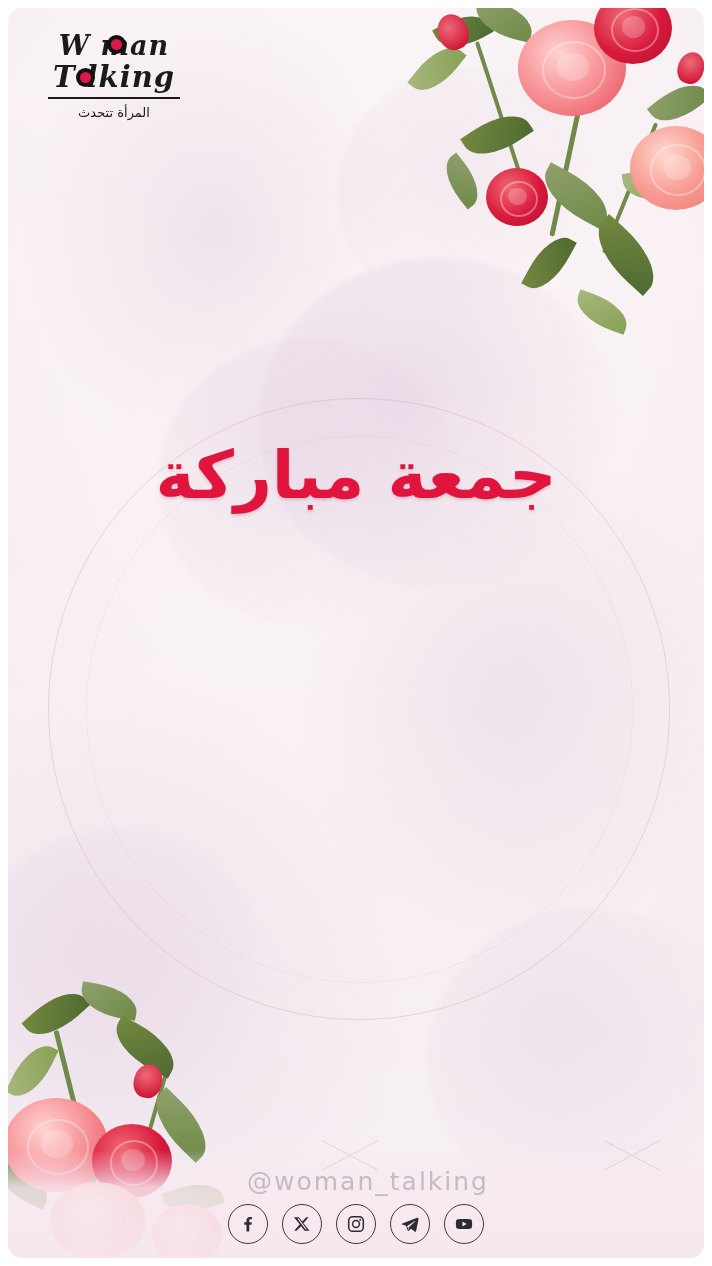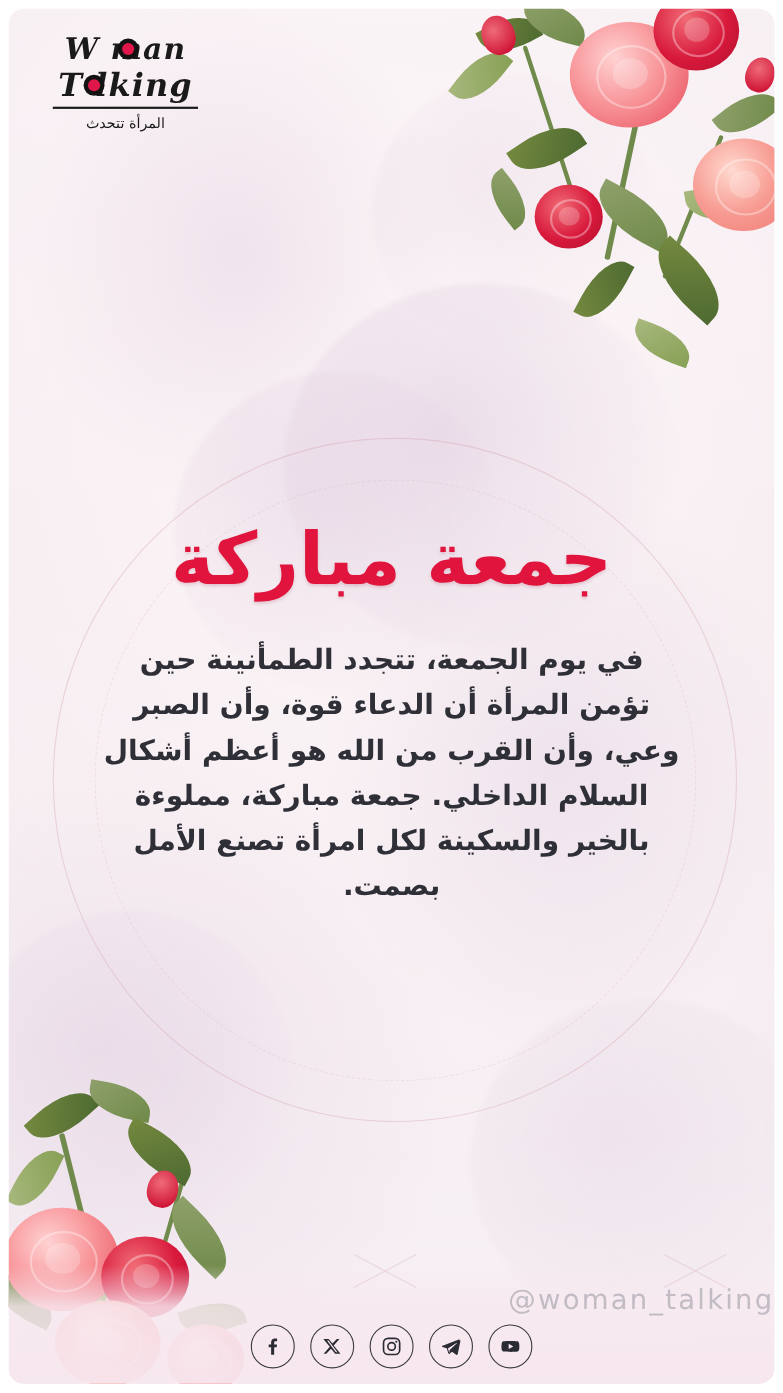--- a/index.html
+++ b/index.html
@@ -190,21 +190,21 @@
     position: absolute;
     border-radius: 50% 50% 45% 45%;
     background: radial-gradient(circle at 40% 35%, #ef6a78, #cf1436 80%);
   }
 
   
   .headline {
     position: absolute;
     left: 0;
     right: 0;
-    top: 465px;
+    top: 432px;
     text-align: center;
     direction: rtl;
     font-family: "DejaVu Sans", sans-serif;
     font-weight: bold;
     font-size: 66px;
     line-height: 1.1;
     color: #e0143c;
     letter-spacing: -1px;
     text-shadow: 0 2px 3px rgba(150,20,50,0.18);
   }
@@ -231,21 +231,21 @@
     right: 0;
     bottom: 0;
     height: 108px;
     background: linear-gradient(180deg, rgba(249,236,242,0.0) 0%, rgba(248,233,240,0.85) 35%, rgba(247,231,239,0.95) 100%);
   }
   .handle {
     position: absolute;
     left: 0;
     right: 0;
     bottom: 62px;
-    text-align: right;
+    text-align: center;
     font-family: "DejaVu Sans", sans-serif;
     font-size: 25px;
     letter-spacing: 2px;
     color: rgba(150,150,160,0.55);
     padding-left: 24px;
   }
   .social-row {
     position: absolute;
     left: 0;
     right: 0;
@@ -357,21 +357,20 @@
       <div class="logo-row2">
         <span>T lking</span>
         <span class="logo-o-mark small" style="position:absolute; left:22px; top:5px;"></span>
       </div>
       <div class="logo-underline"></div>
       <div class="logo-sub">المرأة تتحدث</div>
     </div>
 
     <div class="headline">جمعة مباركة</div>
 
-    <div class="body-text">في يوم الجمعة، تتجدد الطمأنينة حين تؤمن المرأة أن الدعاء قوة، وأن الصبر وعي، وأن القرب من الله هو أعظم أشكال السلام الداخلي. جمعة مباركة، مملوءة بالخير والسكينة لكل امرأة تصنع الأمل بصمت.</div>
 
     <div class="footer-band"></div>
 
     <div class="foot-deco left">
       <span></span>
         <span></span>
     </div>
     <div class="foot-deco right">
       <span></span>
         <span></span>

